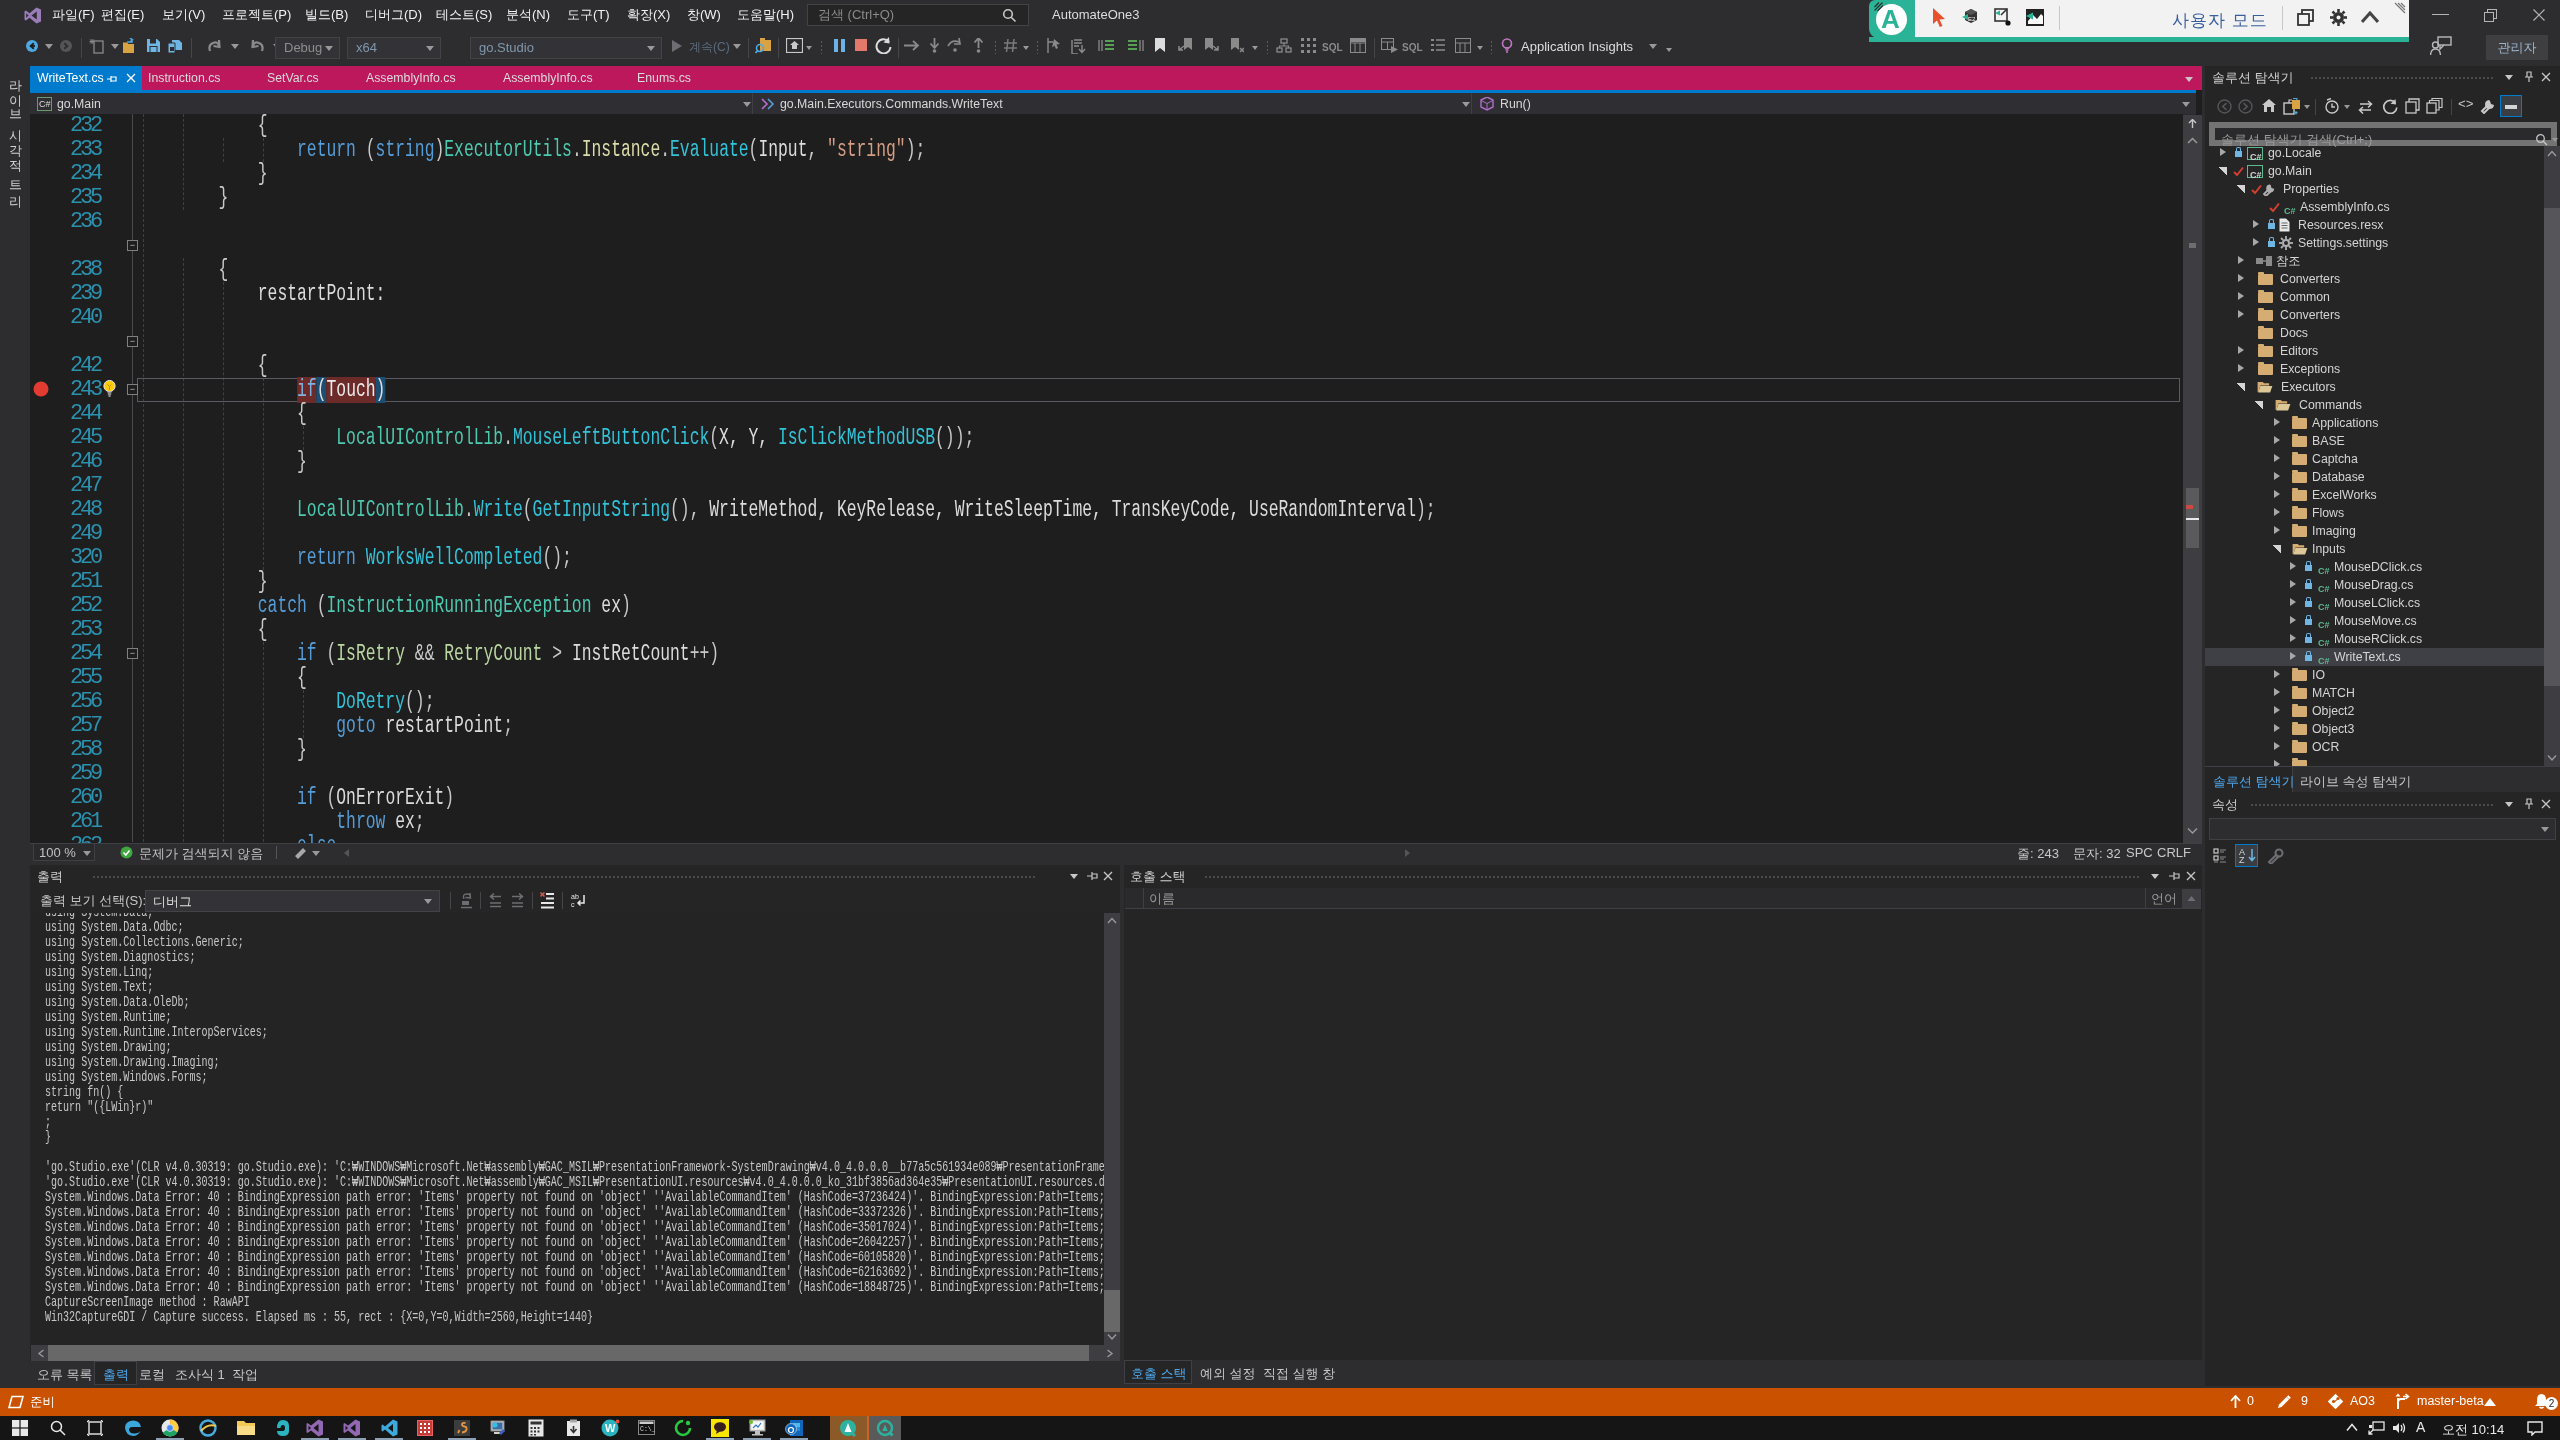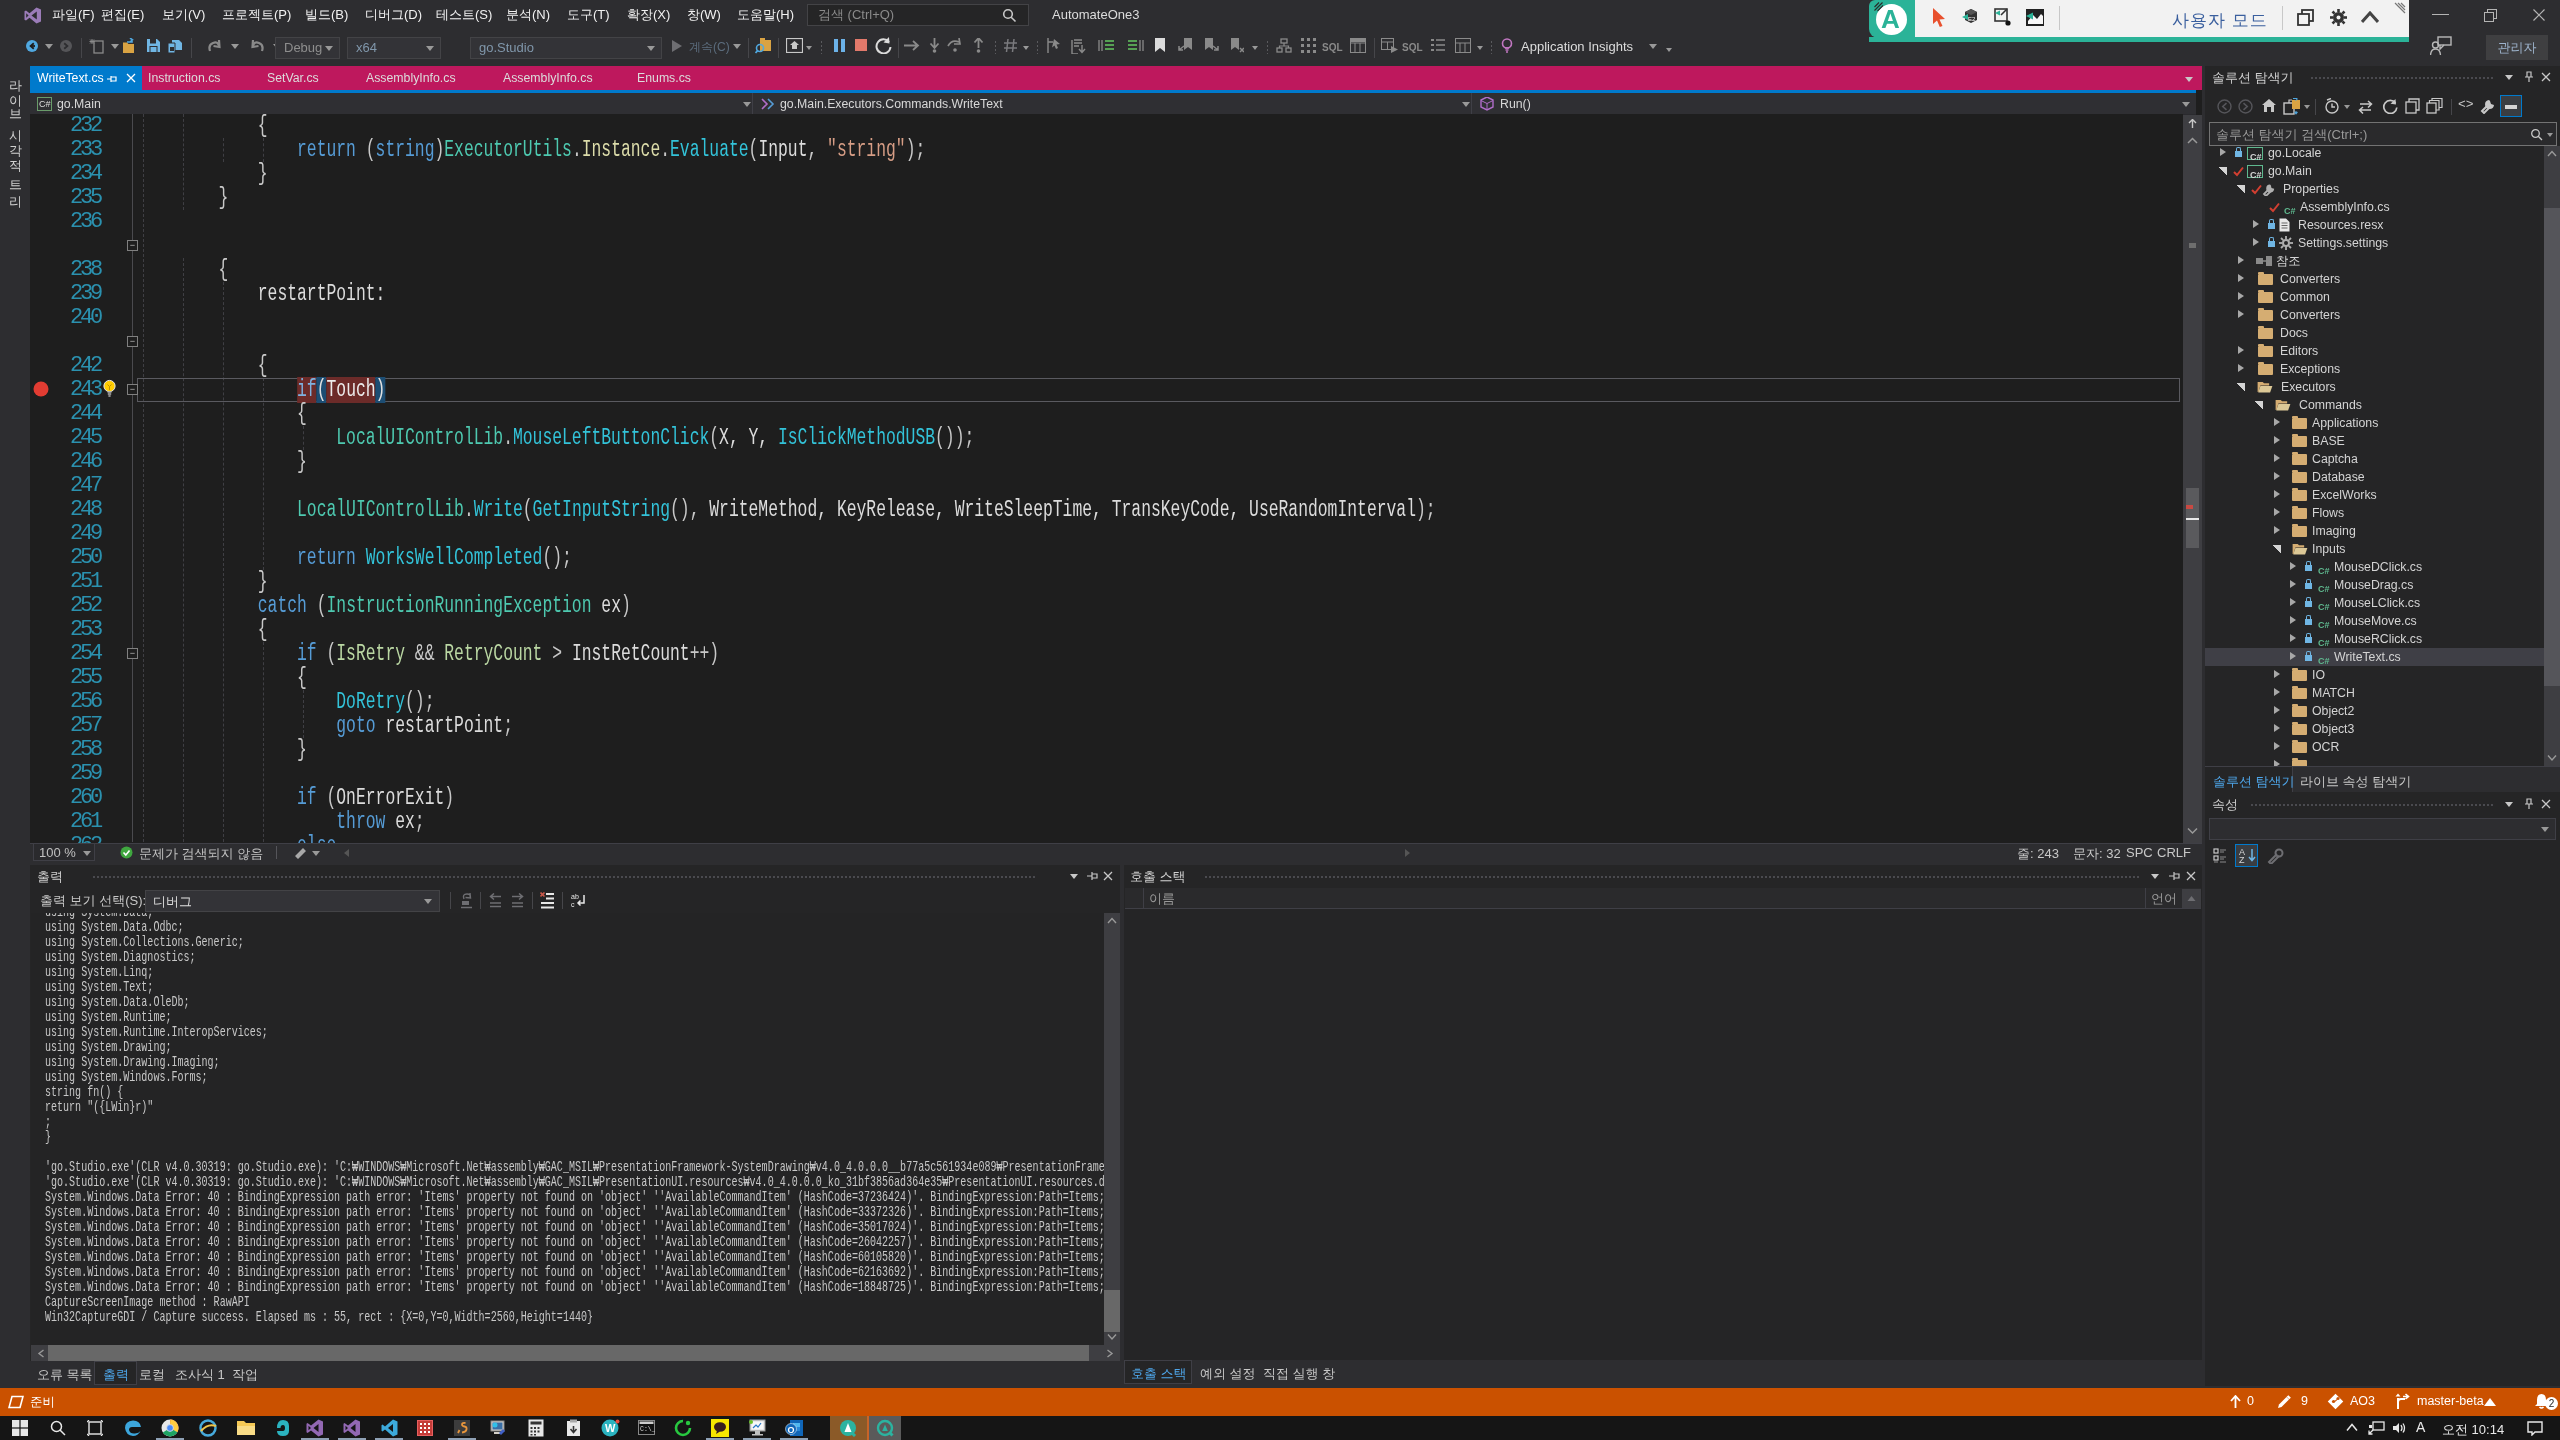--- a/index.html
+++ b/index.html
@@ -358,21 +358,21 @@
     <div class="codeline" style="top:168px"><span class="ln">239</span><span class="ct pl">            restartPoint:</span></div>
     <div class="codeline" style="top:192px"><span class="ln">240</span></div>
     <div class="codeline" style="top:240px"><span class="ln">242</span><span class="ct pu">            {</span></div>
     <div class="codeline" style="top:264px"><span class="ln">243</span><span class="ct pu">                <span class="k" style="background:#6c2b29;color:#7fb2e0">if</span><span style="background:#1c4d73;color:#e0e0e0">(</span><span class="pl" style="background:#6c2b29;color:#ececec">Touch</span><span style="background:#1c4d73;color:#e0e0e0">)</span></span></div>
     <div class="codeline" style="top:288px"><span class="ln">244</span><span class="ct pu">                {</span></div>
     <div class="codeline" style="top:312px"><span class="ln">245</span><span class="ct pu">                    <span class="t">LocalUIControlLib</span>.<span class="m">MouseLeftButtonClick</span>(<span class="pl">X, Y,</span> <span class="m">IsClickMethodUSB</span>());</span></div>
     <div class="codeline" style="top:336px"><span class="ln">246</span><span class="ct pu">                }</span></div>
     <div class="codeline" style="top:360px"><span class="ln">247</span></div>
     <div class="codeline" style="top:384px"><span class="ln">248</span><span class="ct pu">                <span class="t">LocalUIControlLib</span>.<span class="m">Write</span>(<span class="m">GetInputString</span>(), <span class="pl">WriteMethod, KeyRelease, WriteSleepTime, TransKeyCode, UseRandomInterval</span>);</span></div>
     <div class="codeline" style="top:408px"><span class="ln">249</span></div>
-    <div class="codeline" style="top:432px"><span class="ln">250</span><span class="ct pu">                <span class="k">return</span> <span class="m">WorksWellCompleted</span>();</span></div>
+    <div class="codeline" style="top:432px"><span class="ln">320</span><span class="ct pu">                <span class="k">return</span> <span class="m">WorksWellCompleted</span>();</span></div>
     <div class="codeline" style="top:456px"><span class="ln">251</span><span class="ct pu">            }</span></div>
     <div class="codeline" style="top:480px"><span class="ln">252</span><span class="ct pu">            <span class="k">catch</span> (<span class="t">InstructionRunningException</span> <span class="pl">ex</span>)</span></div>
     <div class="codeline" style="top:504px"><span class="ln">253</span><span class="ct pu">            {</span></div>
     <div class="codeline" style="top:528px"><span class="ln">254</span><span class="ct pu">                <span class="k">if</span> (<span class="pg">IsRetry</span> &amp;&amp; <span class="pg">RetryCount</span> &gt; <span class="pl">InstRetCount</span>++)</span></div>
     <div class="codeline" style="top:552px"><span class="ln">255</span><span class="ct pu">                {</span></div>
     <div class="codeline" style="top:576px"><span class="ln">256</span><span class="ct pu">                    <span class="m">DoRetry</span>();</span></div>
     <div class="codeline" style="top:600px"><span class="ln">257</span><span class="ct pu">                    <span class="k">goto</span> <span class="pl">restartPoint</span>;</span></div>
     <div class="codeline" style="top:624px"><span class="ln">258</span><span class="ct pu">                }</span></div>
     <div class="codeline" style="top:648px"><span class="ln">259</span></div>
     <div class="codeline" style="top:672px"><span class="ln">260</span><span class="ct pu">                <span class="k">if</span> (<span class="pl">OnErrorExit</span>)</span></div>
@@ -605,21 +605,21 @@
     <span class="abs" style="left:246px;top:7px;width:1px;height:16px;background:#46464a"></span>
     <span class="abs" style="left:253px;top:5px;font-size:13px;color:#c8c8c8;font-family:'Liberation Mono'">&lt;&gt;</span>
     <svg class="abs" style="left:275px;top:6px" width="16" height="16" viewBox="0 0 16 16">
           <path d="M9 6 L2 13 L4 15 L11 8" stroke="#c8c8c8" stroke-width="2" fill="none"></path>
           <path d="M9 2 A4.5 4.5 0 1 0 14 7 L11 6 L10 3 Z" fill="#c8c8c8"></path>
         </svg>
     <div class="abs" style="left:295px;top:3px;width:22px;height:22px;background:#3a3d41;border:1px solid #007acc">
       <span style="position:absolute;left:4px;top:9px;width:12px;height:4px;border:1px solid #d4d4d4;border-top:3px solid #d4d4d4"></span>
         </div>
   </div>
-  <div class="abs" style="left:4px;top:56px;width:348px;height:24px;background:#2a2a2c;border:1px solid #737373">
+  <div class="abs" style="left:4px;top:56px;width:348px;height:24px;background:#2a2a2c;border:6px solid #737373">
     <span class="abs ui dim" style="left:6px;top:3px">솔루션 탐색기 검색(Ctrl+;)</span>
     <svg class="abs" style="left:320px;top:5px" width="13" height="13" viewBox="0 0 13 13">
           <circle cx="5.5" cy="5.5" r="3.8" fill="none" stroke="#c8c8c8" stroke-width="1.3"></circle>
           <line x1="8.2" y1="8.2" x2="12" y2="12" stroke="#c8c8c8" stroke-width="1.3"></line>
         </svg>
     <span class="caret" style="left:337px;top:10px;border-left-width:3px;border-right-width:3px;border-top-width:4px"></span>
   </div>
   <div class="abs" id="setree" style="left:0;top:78px;width:355px;height:622px;overflow:hidden">
     <div class="trow" style="top:0">
           <span class="arc" style="left:15px"></span>

